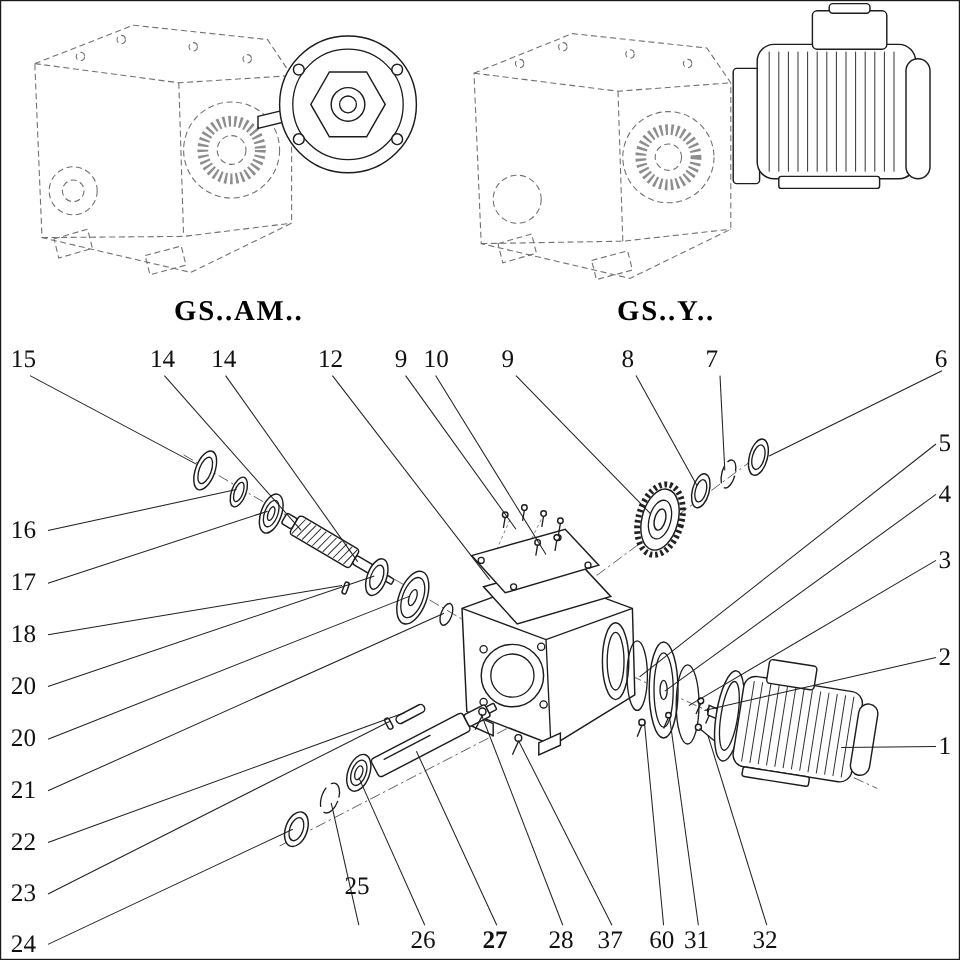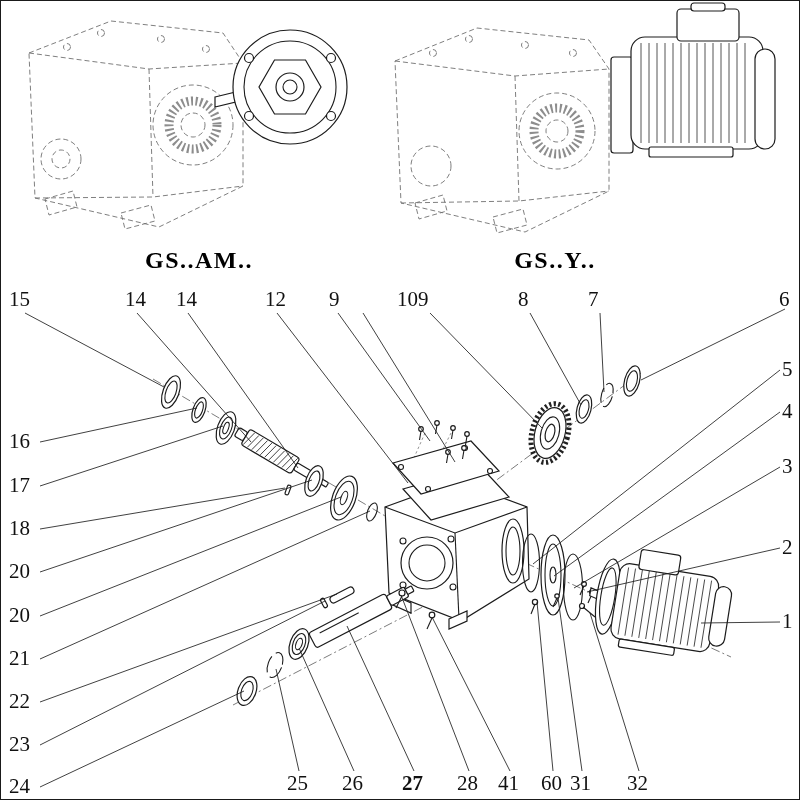--- a/index.html
+++ b/index.html
@@ -313,41 +313,41 @@
 </svg>
 
 <div class="caption" style="left:132px; top:246px; width:132px;">GS..AM..</div>
 <div class="caption" style="left:502px; top:246px; width:104px;">GS..Y..</div>
 
 <div class="callout" style="left:8px;   top:288px;">15</div>
 <div class="callout" style="left:124px; top:288px;">14</div>
 <div class="callout" style="left:175px; top:288px;">14</div>
 <div class="callout" style="left:264px; top:288px;">12</div>
 <div class="callout" style="left:328px; top:288px;">9</div>
-<div class="callout" style="left:352px; top:288px;margin-left:44px;">10</div>
+<div class="callout" style="left:352px; top:288px;">10</div>
 <div class="callout" style="left:417px; top:288px;">9</div>
 <div class="callout" style="left:517px; top:288px;">8</div>
 <div class="callout" style="left:587px; top:288px;">7</div>
 <div class="callout" style="left:778px; top:288px;">6</div>
 <div class="callout" style="left:781px; top:358px;">5</div>
 <div class="callout" style="left:781px; top:400px;">4</div>
 <div class="callout" style="left:781px; top:455px;">3</div>
 <div class="callout" style="left:781px; top:536px;">2</div>
 <div class="callout" style="left:781px; top:610px;">1</div>
 <div class="callout" style="left:8px; top:430px;">16</div>
 <div class="callout" style="left:8px; top:474px;">17</div>
 <div class="callout" style="left:8px; top:517px;">18</div>
 <div class="callout" style="left:8px; top:560px;">20</div>
 <div class="callout" style="left:8px; top:604px;">20</div>
 <div class="callout" style="left:8px; top:647px;">21</div>
 <div class="callout" style="left:8px; top:690px;">22</div>
 <div class="callout" style="left:8px; top:733px;">23</div>
 <div class="callout" style="left:8px; top:775px;">24</div>
-<div class="callout" style="left:286px; top:772px;">25</div>
+<div class="callout" style="left:286px; top:727px;">25</div>
 <div class="callout" style="left:341px; top:772px;">26</div>
 <div class="callout" style="left:401px; top:772px;font-weight:bold;">27</div>
 <div class="callout" style="left:456px; top:772px;">28</div>
-<div class="callout" style="left:497px; top:772px;">41</div>
+<div class="callout" style="left:497px; top:772px;">37</div>
 <div class="callout" style="left:540px; top:772px;">60</div>
 <div class="callout" style="left:569px; top:772px;">31</div>
 <div class="callout" style="left:626px; top:772px;">32</div>
 
 </div>
 
 </body></html>

